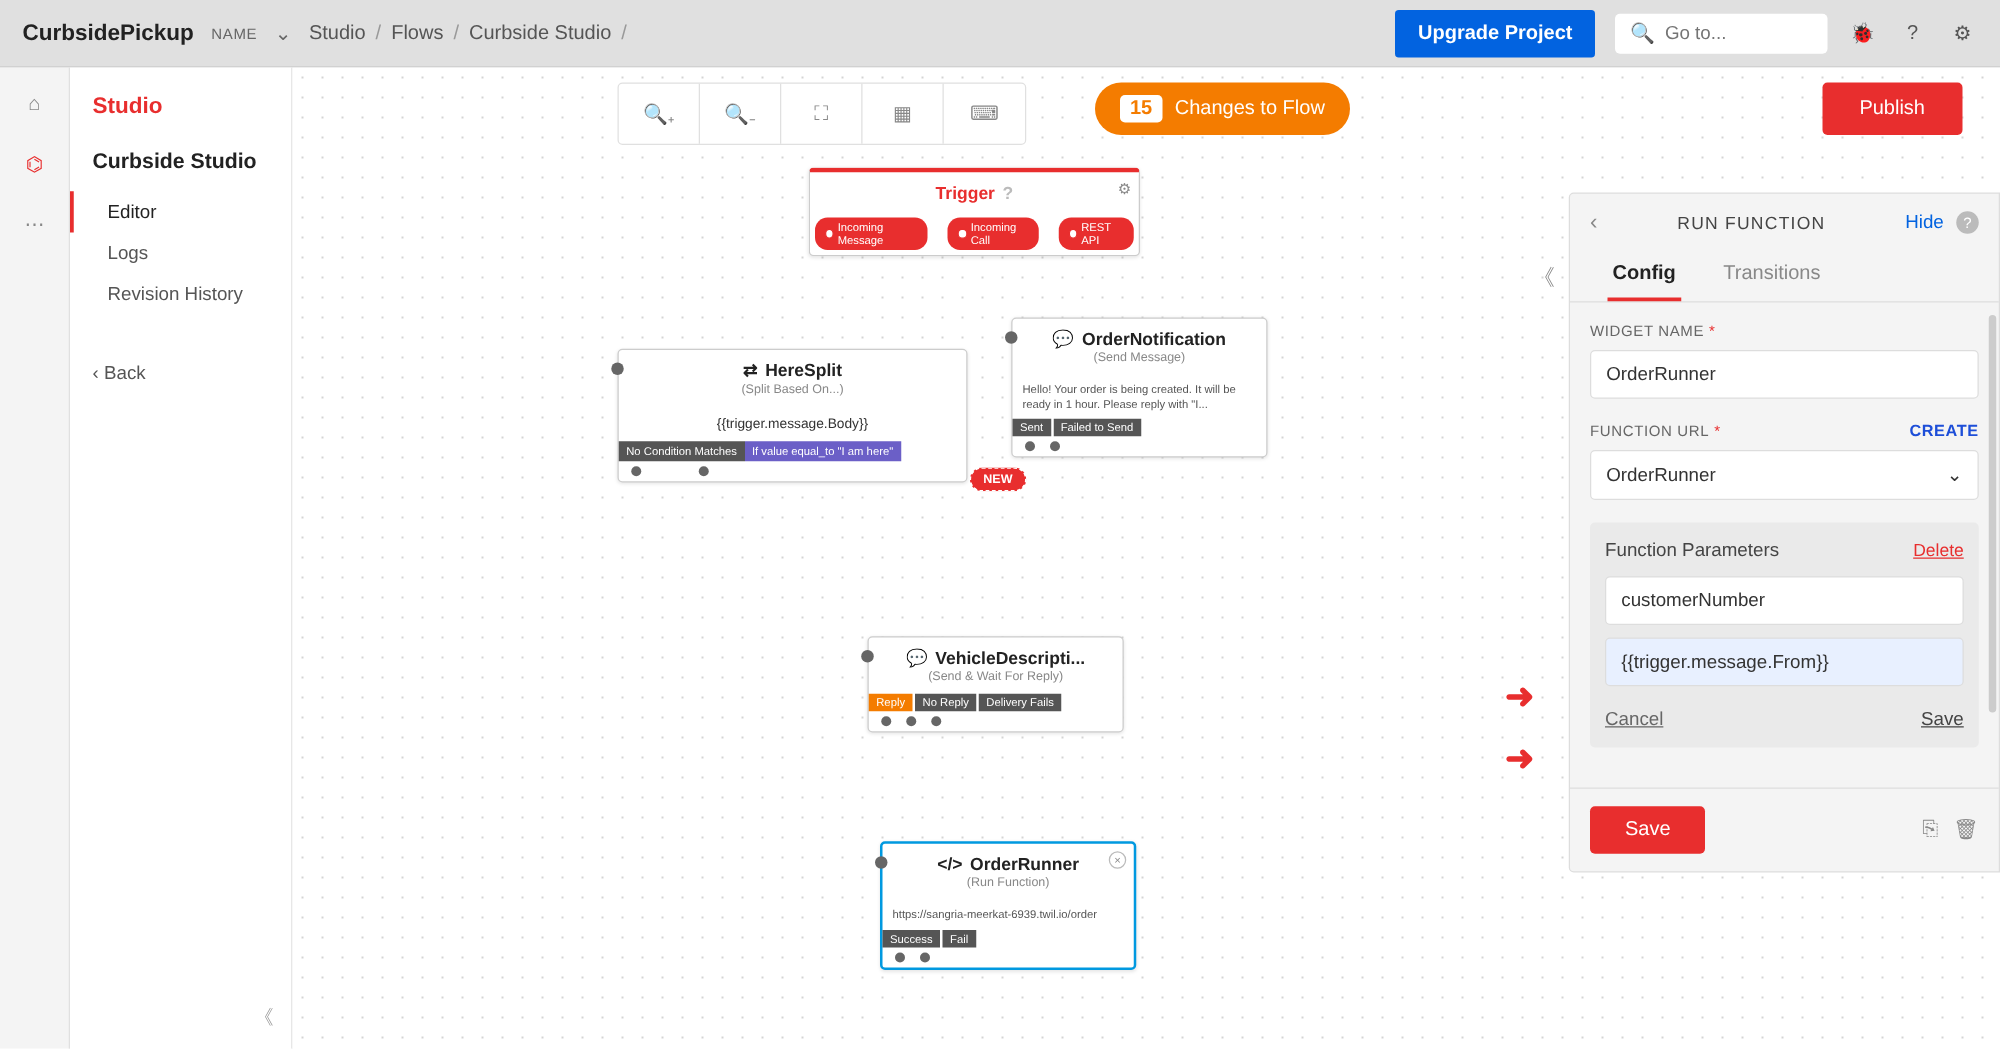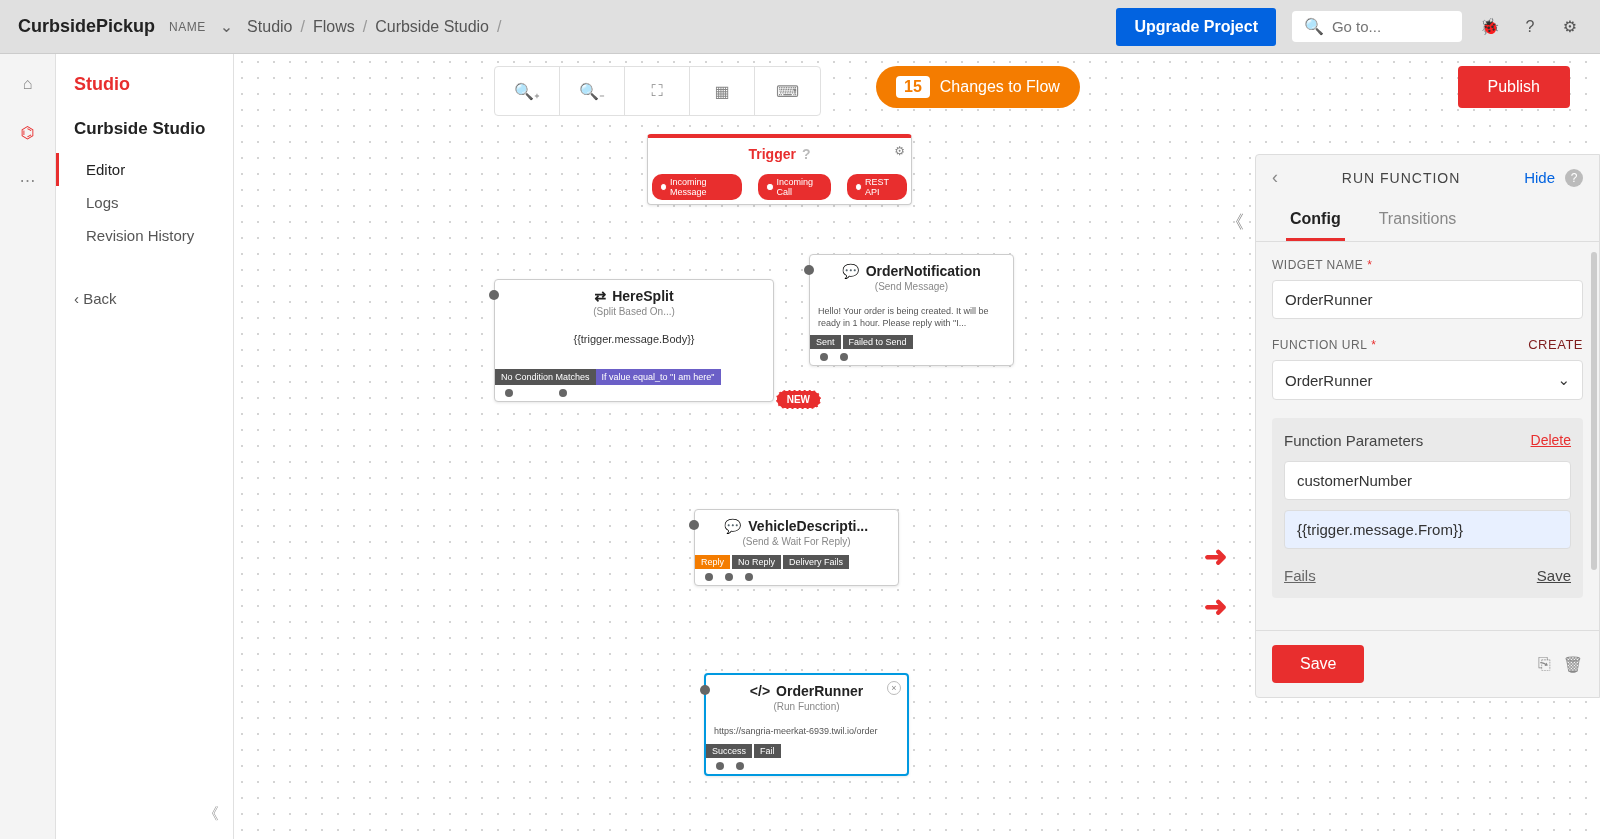--- a/index.html
+++ b/index.html
@@ -40,21 +40,21 @@
 .node-title{font-size:14px;font-weight:600;color:#222;display:flex;align-items:center;justify-content:center;gap:6px}
 .node-sub{font-size:10px;color:#888;margin-top:2px}
 .trigger-node{left:413px;top:80px;width:265px;border-top:4px solid #e82e2e}
 .trigger-node .node-title{color:#e82e2e}
 .trigger-ports{display:flex;gap:16px;padding:4px;justify-content:center}
 .tport{background:#e82e2e;color:#fff;font-size:9px;padding:3px 8px;border-radius:10px;display:flex;align-items:center;gap:3px}
 .tport::before{content:"";width:6px;height:6px;background:#fff;border-radius:50%;border:1px solid #e82e2e}
 .gear{position:absolute;right:6px;top:6px;color:#888;font-size:12px}
 .heresplit{left:260px;top:225px;width:280px}
 .heresplit .node-body{padding:8px;text-align:center;font-size:11px;color:#333}
-.hs-tags{display:flex;margin-top:16px}
+.hs-tags{display:flex;margin-top:0}
 .hs-tag{font-size:9px;color:#fff;padding:3px 6px}
 .hs-tag.nc{background:#555}
 .hs-tag.iv{background:#6b5fc7}
 .new-pill{position:absolute;right:-48px;bottom:-8px;background:#e82e2e;color:#fff;font-size:10px;padding:3px 10px;border-radius:10px;border:1px dashed #fff;font-weight:600}
 .ordernotif{left:575px;top:200px;width:205px}
 .ordernotif .node-body{padding:6px 8px;font-size:9px;color:#555;line-height:1.3}
 .on-tags{display:flex;gap:2px}
 .on-tag{font-size:9px;color:#fff;padding:2px 6px;background:#555}
 .vehicledesc{left:460px;top:455px;width:205px}
 .vehicledesc .node-body{padding:6px 8px;font-size:9px;color:#555;line-height:1.3}
@@ -77,21 +77,21 @@
 .panel-title{flex:1;text-align:center;font-size:14px;letter-spacing:1px;color:#444;font-weight:500}
 .hide{color:#0263e0;font-size:15px}
 .help-c{width:18px;height:18px;border-radius:50%;background:#bbb;color:#fff;display:flex;align-items:center;justify-content:center;font-size:12px}
 .collapse2{position:absolute;left:-30px;top:55px;color:#888;font-size:18px}
 .tabs{display:flex;border-bottom:1px solid #ddd;padding:0 30px;gap:30px}
 .tab{padding:10px 4px;font-size:16px;color:#888;cursor:pointer}
 .tab.active{color:#222;font-weight:600;border-bottom:3px solid #e82e2e}
 .panel-body{padding:16px;overflow-y:auto}
 .field-label{font-size:12px;color:#666;letter-spacing:.5px;margin-bottom:8px;display:flex;align-items:center;gap:4px}
 .req{color:#e82e2e}
-.create{margin-left:auto;color:#7f1d1d;font-size:13px;font-weight:400}
+.create{margin-left:auto;color:#1d4ed8;font-size:13px;font-weight:700}
 .field-input{width:100%;background:#fff;border:1px solid #ddd;border-radius:4px;padding:10px 12px;font-size:15px;margin-bottom:18px;color:#333}
 .select{display:flex;align-items:center;justify-content:space-between}
 .params-box{background:#eaeaea;border-radius:4px;padding:14px 12px;margin-bottom:16px}
 .params-head{display:flex;justify-content:space-between;margin-bottom:12px}
 .params-title{font-size:15px;color:#444}
 .delete{color:#e82e2e;text-decoration:underline;font-size:14px}
 .param-input{width:100%;background:#fff;border:1px solid #ddd;border-radius:4px;padding:10px 12px;font-size:15px;margin-bottom:10px;color:#333}
 .param-input.hl{background:#e8f0ff}
 .cancel-save{display:flex;justify-content:space-between;margin-top:8px}
 .cancel{color:#666;text-decoration:underline;font-size:15px}
@@ -298,21 +298,21 @@
           <span>⌄</span>
         </div>
         <div class="params-box">
           <div class="params-head">
             <span class="params-title">Function Parameters</span>
             <span class="delete">Delete</span>
           </div>
           <input class="param-input" value="customerNumber" style="">
           <input class="param-input hl" value="{{trigger.message.From}}" style="">
           <div class="cancel-save">
-            <span class="cancel">Fails</span>
+            <span class="cancel">Cancel</span>
             <span class="save-u">Save</span>
           </div>
         </div>
       </div>
       <div class="panel-foot">
         <button class="save-btn">Save</button>
         <div class="foot-icons">
           <span>⎘</span>
           <span>🗑</span>
         </div>

